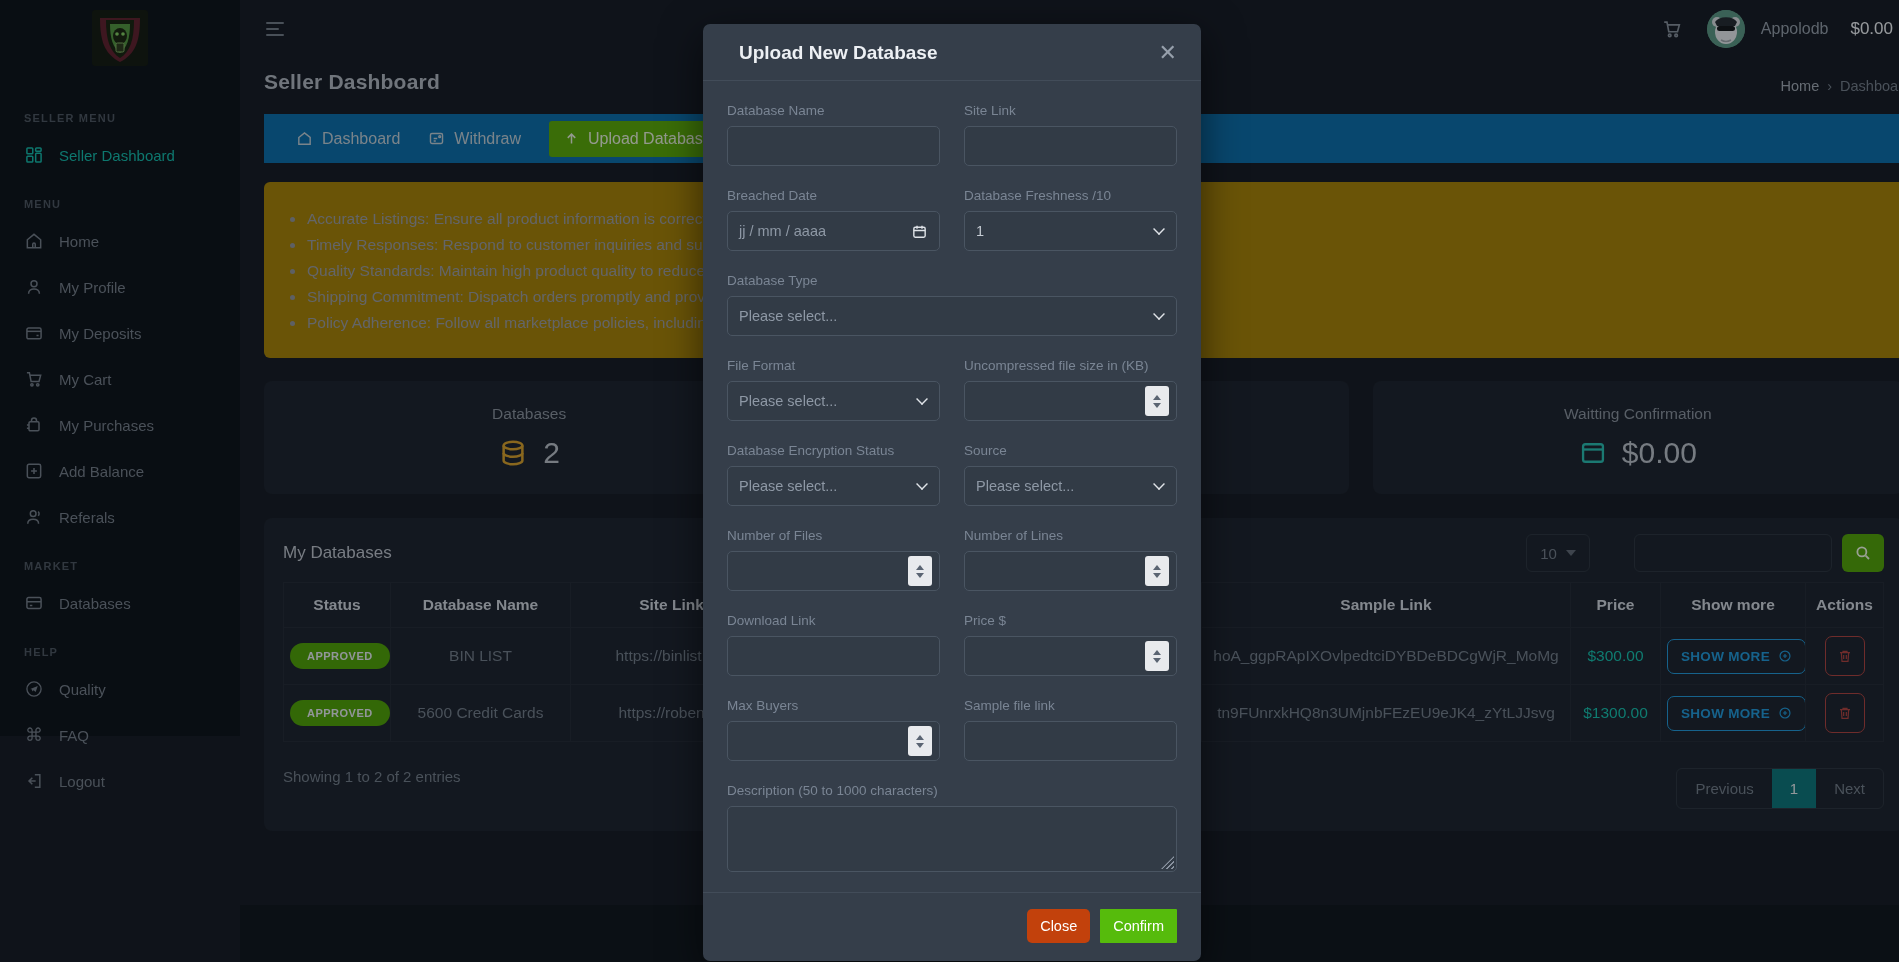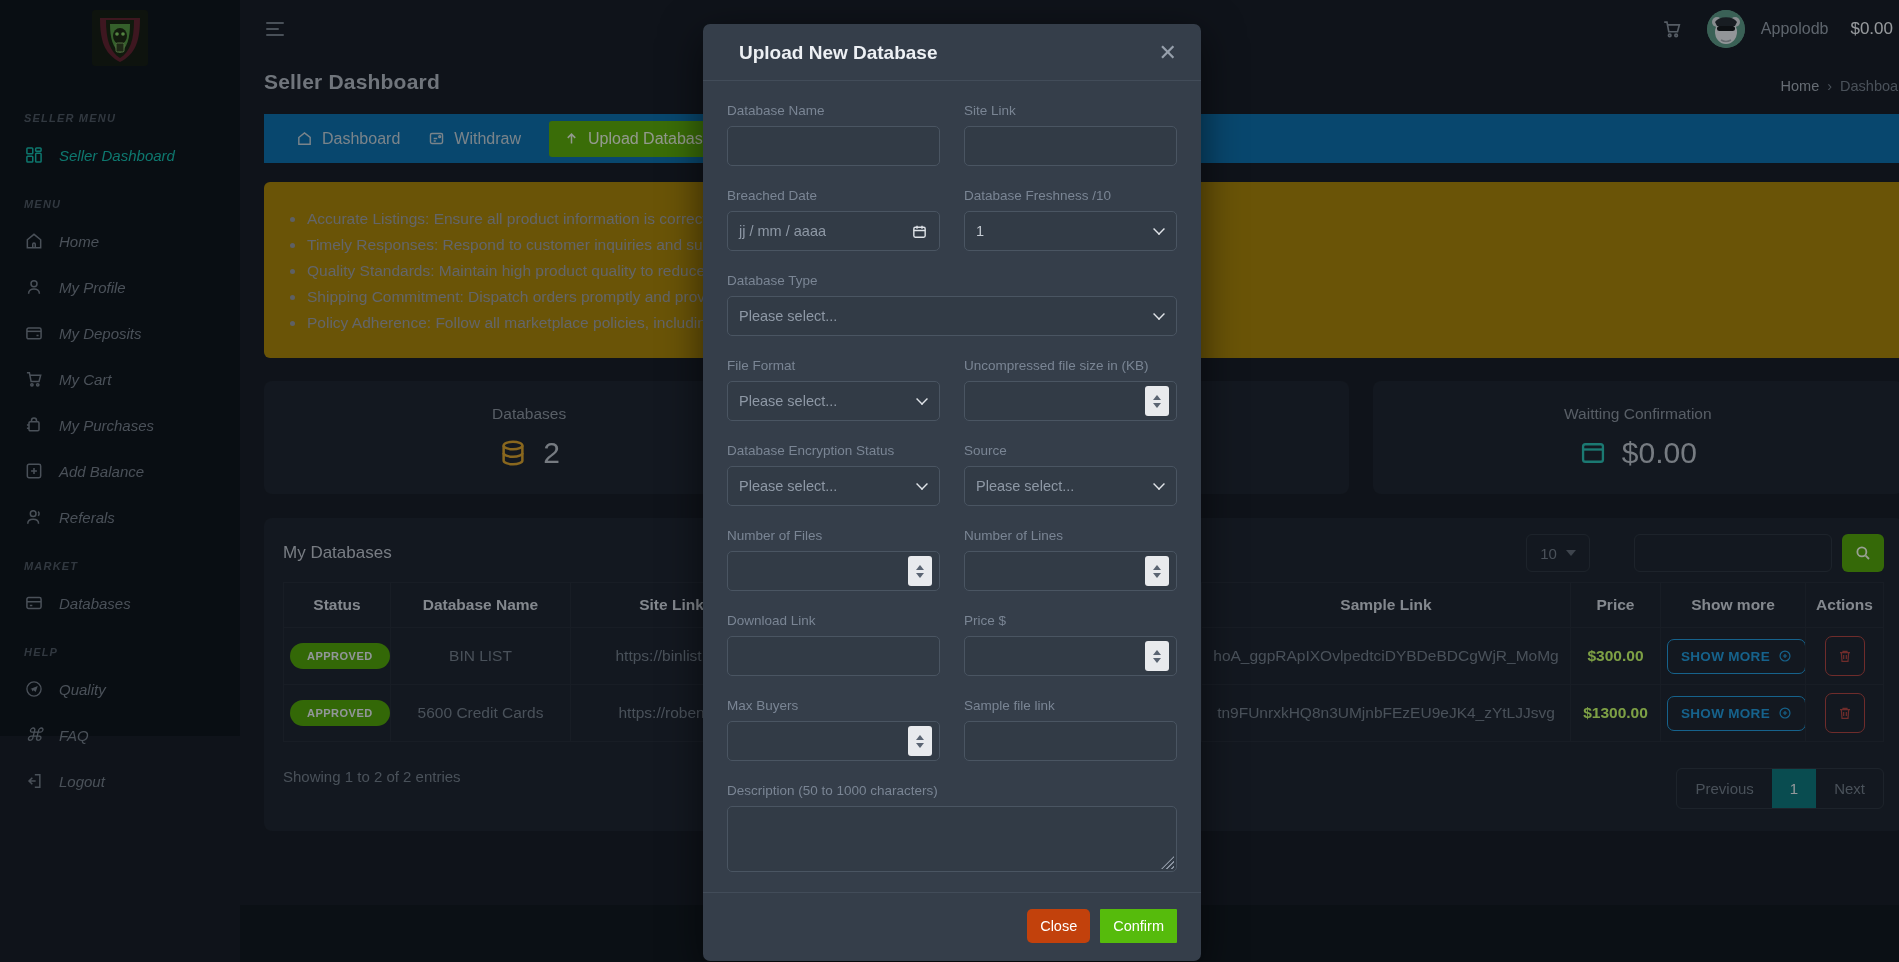--- a/index.html
+++ b/index.html
@@ -6,21 +6,21 @@
   html,body { width:1899px; height:962px; overflow:hidden; }
   body {
     background:#151a22;
     font-family:"Liberation Sans", sans-serif;
     position:relative;
     color:#7c8591;
   }
   .app { display:flex; height:905px; }
 
   
-  .sidebar { width:240px; background:#0c1117; flex-shrink:0; height:736px; padding-top:10px;font-style:italic; }
+  .sidebar { width:240px; background:#0c1117; flex-shrink:0; height:736px; padding-top:10px; }
   .logo-wrap { display:flex; justify-content:center; margin-bottom:26px; }
   .logo-box { width:56px; height:56px; border-radius:4px; overflow:hidden; background:#13180f; }
   .section-label { color:#49525c; font-size:11px; font-weight:bold; letter-spacing:1.2px; padding:20px 24px 8px; }
   .nav-item { display:flex; align-items:center; gap:15px; padding:13px 24px; color:#6f7883; font-size:15px; cursor:pointer; }
   .nav-item svg { width:20px; height:20px; flex-shrink:0; }
   .nav-item.active { color:#12b3a4; }
   .cmd-glyph { font-size:18px; line-height:20px; width:20px; text-align:center; }
 
   
   .main { flex:1; display:flex; flex-direction:column; }
@@ -70,21 +70,21 @@
   .search-input { width:198px; height:38px; background:transparent; border:1px solid #2a323d; border-radius:6px; color:#aab1bb; padding:0 10px; font-size:14px; }
   .search-btn { width:42px; height:38px; background:#4f9d07; border:none; border-radius:6px; display:flex; align-items:center; justify-content:center; color:#e8f2dc; cursor:pointer; }
 
   table { width:100%; border-collapse:collapse; table-layout:fixed; }
   th, td { border:1px solid #222933; text-align:center; }
   th { color:#c7ccd4; font-size:15.5px; font-weight:600; padding:13px 6px; }
   td { color:#6e7884; font-size:15.5px; padding:8px 6px; height:44px; white-space:nowrap; overflow:hidden; }
   .col-status{width:107px;} .col-name{width:180px;} .col-site{width:202px;} .col-fill{width:429px;}
   .col-sample{width:369px;} .col-price{width:90px;} .col-show{width:145px;} .col-act{width:78px;}
   .pill { display:inline-block; background:#4c9b06; color:#dde2e6; border-radius:999px; padding:7px 17px; font-size:11px; font-weight:700; letter-spacing:.5px; }
-  .price-cell { color:#bef264; font-weight:700; }
+  .price-cell { color:#14b8a6; font-weight:400; }
   .show-more-btn { display:inline-flex; align-items:center; gap:8px; background:transparent; border:1.5px solid #1f93d1; color:#1f93d1; border-radius:7px; padding:9px 13px; font-size:13.5px; font-weight:600; letter-spacing:.3px; cursor:pointer; }
   .trash-btn { width:40px; height:40px; background:transparent; border:1px solid #a8403d; color:#a8403d; border-radius:7px; display:inline-flex; align-items:center; justify-content:center; cursor:pointer; }
 
   .panel-foot { display:flex; justify-content:space-between; align-items:center; margin-top:26px; }
   .summary { color:#6e7884; font-size:15px; align-self:flex-start; }
   .pagination { display:flex; border:1px solid #2a323d; border-radius:6px; overflow:hidden; }
   .page-btn { padding:11px 18px; color:#6e7884; font-size:15px; cursor:pointer; }
   .page-btn.active { background:#0c7175; color:#dfe3e7; }
 
   .bottom-strip { position:absolute; left:240px; right:0; bottom:0; height:57px; background:#0f141b; }

